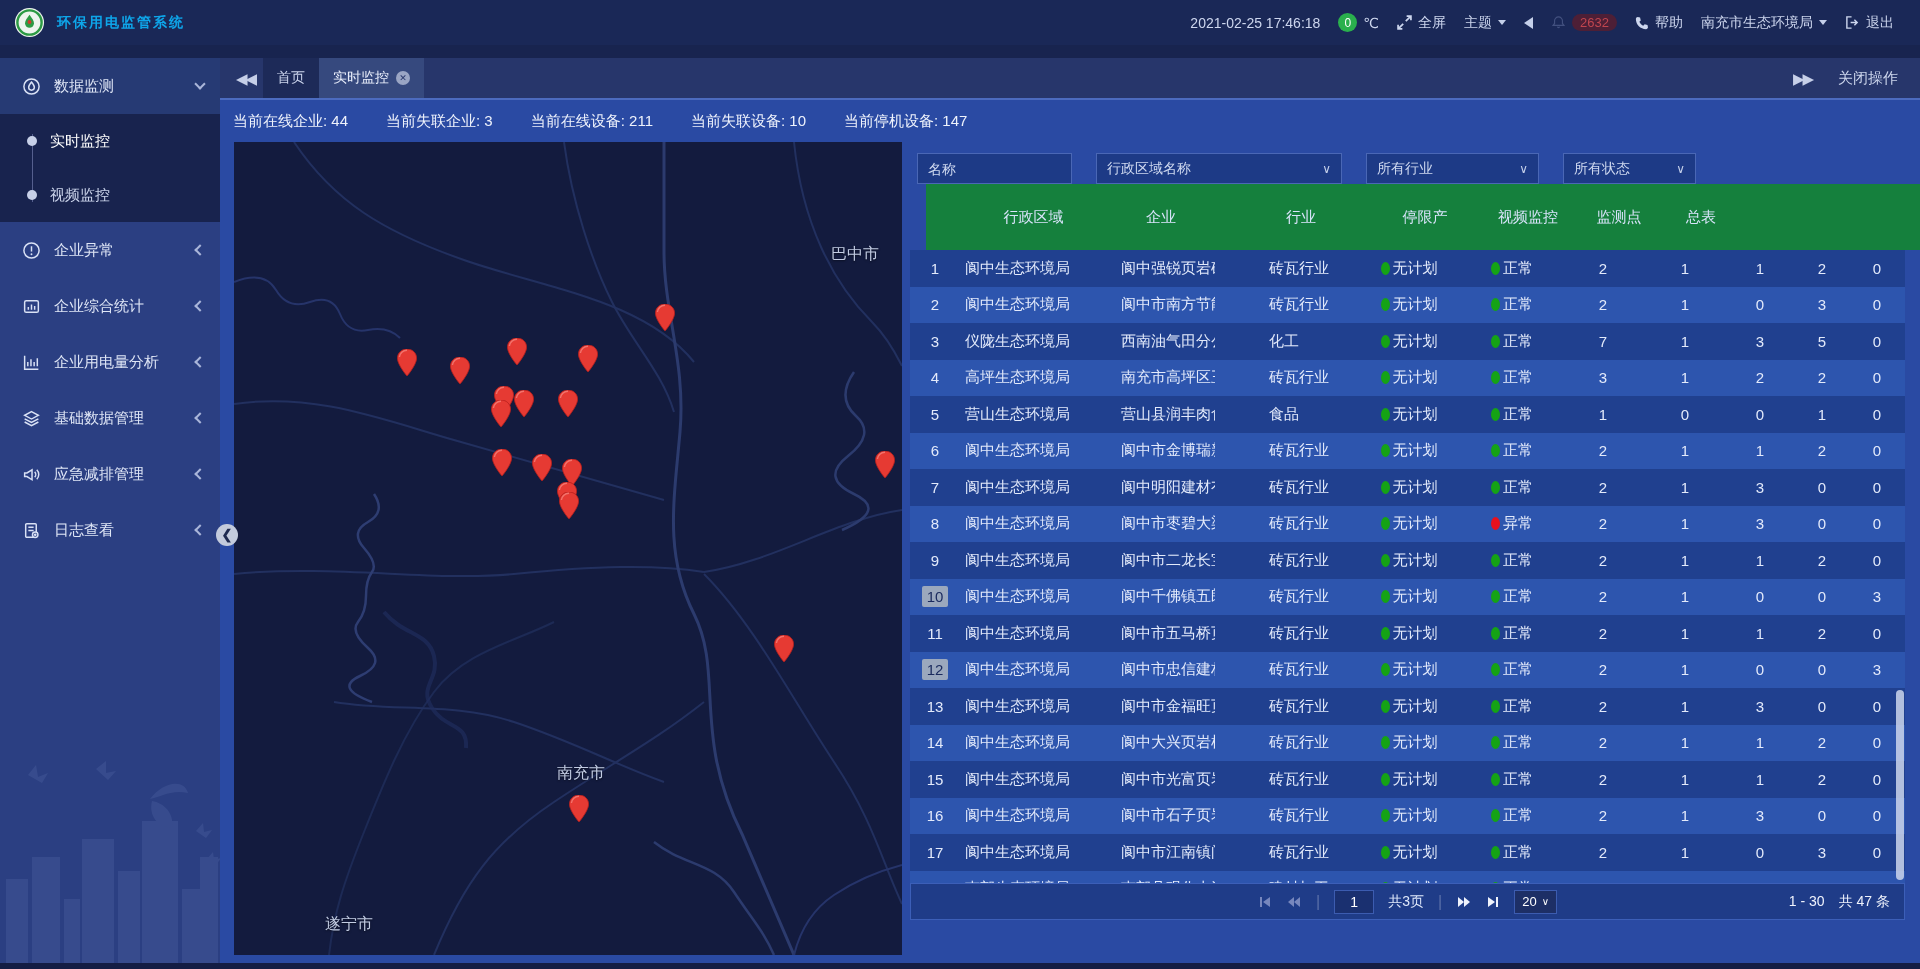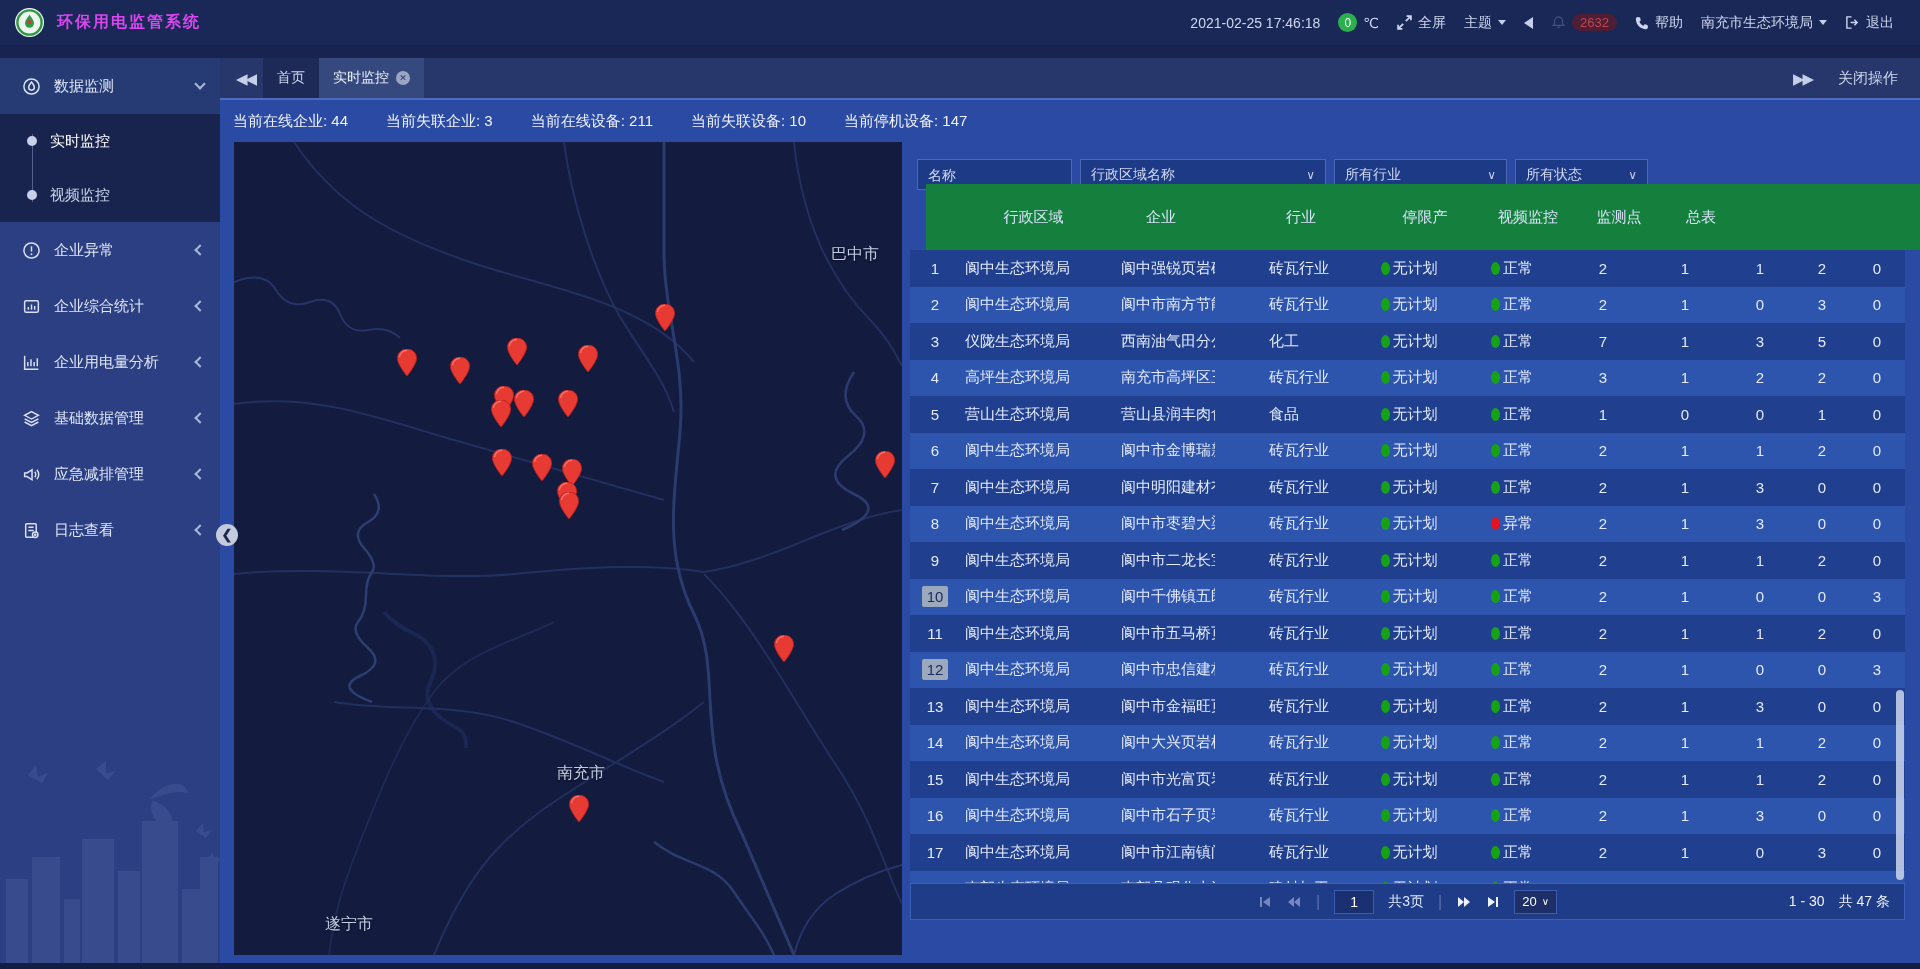--- a/index.html
+++ b/index.html
@@ -4,21 +4,21 @@
 <style>
   * { margin:0; padding:0; box-sizing:border-box; }
   html,body { width:1920px; height:969px; overflow:hidden; font-family:"Liberation Sans","DejaVu Sans",sans-serif; }
   .app { position:relative; width:1920px; height:969px; background:#2a4aa3; }
 
   
   .header { position:absolute; left:0; top:0; width:1920px; height:45px; background:#1a2857; display:flex; align-items:center; justify-content:space-between; z-index:30; }
   .header-shadow { position:absolute; left:0; top:45px; width:1920px; height:13px; background:#18244f; z-index:29; }
   .brand { display:flex; align-items:center; gap:12px; padding-left:14px; }
   .logo { width:31px; height:31px; }
-  .app-title { color:#d946ef; font-size:16px; font-weight:bold; letter-spacing:2px; }
+  .app-title { color:#0ea5e9; font-size:14px; font-weight:bold; letter-spacing:2px; }
   .hright { display:flex; align-items:center; gap:18px; padding-right:26px; color:#cdd6ee; font-size:14px; }
   .hitem { display:flex; align-items:center; gap:6px; cursor:default; white-space:nowrap; }
   .temp-badge { display:inline-flex; width:19px; height:19px; border-radius:50%; background:#2ab04d; color:#fff; font-size:12px; align-items:center; justify-content:center; }
   .caret-down { width:0; height:0; border-left:4px solid transparent; border-right:4px solid transparent; border-top:5px solid #c5d0ea; display:inline-block; }
   .tri-left { width:0; height:0; border-top:6px solid transparent; border-bottom:6px solid transparent; border-right:9px solid #c5d0ea; display:inline-block; }
   .bell-badge { background:#4d1f36; color:#c0454f; border-radius:9px; padding:1px 8px; font-size:13px; }
   .bell-svg { opacity:.35; }
 
   
   .sidebar { position:absolute; left:0; top:45px; width:220px; height:924px; background:#2b3f82; z-index:10; overflow:hidden; }
@@ -53,21 +53,21 @@
 
   
   .map { position:absolute; left:14px; top:42px; width:668px; height:813px; background:#131b3e; overflow:hidden; }
   .map svg.roads { position:absolute; left:0; top:0; }
   .pin { position:absolute; width:20px; height:27px; z-index:5; cursor:pointer; }
   .city-label { position:absolute; transform:translate(-50%,-50%); color:#c3cde4; font-size:16px; z-index:4; white-space:nowrap; text-shadow:0 1px 2px rgba(0,0,0,.5); }
   .map-collapse { position:absolute; left:216px; top:524px; width:22px; height:22px; border-radius:50%; background:#c3cbdd; border:none; color:#1e2a50; font-size:13px; font-weight:bold; z-index:40; cursor:pointer; line-height:20px; }
 
   
   .rpanel { position:absolute; left:690px; top:43px; width:995px; height:790px; }
-  .filters { position:absolute; left:0; top:16px; display:flex; gap:8px; padding-left:7px; }
+  .filters { position:absolute; left:0; top:10px; display:flex; gap:24px; padding-left:7px; }
   .fbox { height:31px; background:#1d3a86; border:1px solid #4a67b5; display:flex; align-items:center; justify-content:space-between; padding:0 10px; color:#cfd9f0; font-size:14px; cursor:pointer; }
   input.fbox { cursor:text; }
   .fbox::placeholder { color:#cfd9f0; }
   .fbox .sel-caret { color:#c5d0ea; font-size:12px; margin-left:8px; }
   .w1{width:155px;} .w2{width:246px;} .w3{width:173px;} .w4{width:133px;}
 
   .thead { position:absolute; left:16px; top:41px; width:995px; height:66px; background:#15803d; display:grid; grid-template-columns:50px 115px 140px 140px 108px 98px 84px 80px 180px; color:#d9e4fb; font-size:15px; }
   .thead .hc { display:flex; align-items:center; justify-content:center; }
   .hgroup { display:flex; flex-direction:column; justify-content:space-evenly; padding:6px 0; }
   .hgroup .gtitle { text-align:center; font-style:italic; font-weight:bold; font-size:14px; }

